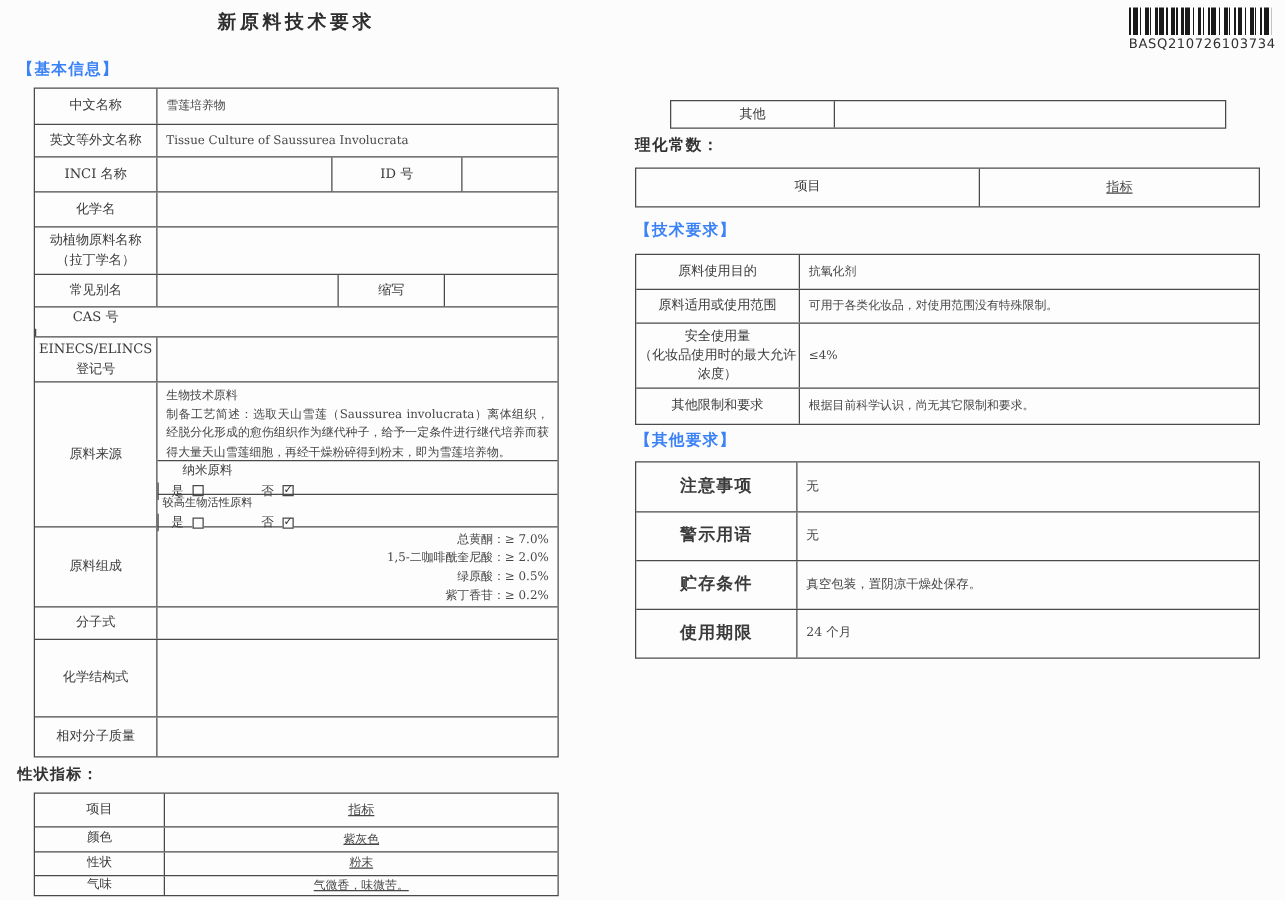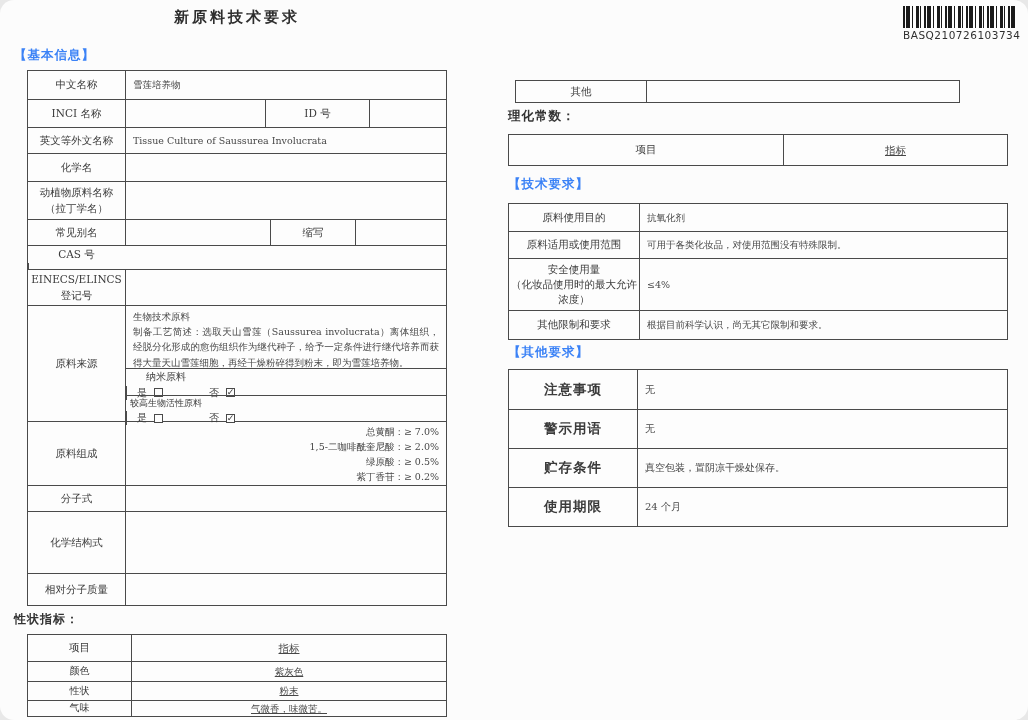--- a/index.html
+++ b/index.html
@@ -1,20 +1,20 @@
 <!DOCTYPE html>
 <html><head>
 <meta charset="utf-8">
 <style>
   * { margin:0; padding:0; box-sizing:border-box; }
   html,body { background:#e8e8e8; }
   .page {
     position:relative; width:1028px; height:720px; background:#fcfcfc;
     font-family:"DejaVu Serif","Liberation Serif",serif; color:#3b3b3b;
-    overflow:hidden; margin:0 auto;border-radius:14px;
+    overflow:hidden; margin:0 auto;
   }
   .doc-title {
     position:absolute; left:27px; top:8px; width:420px; text-align:center;
     font-size:15px; font-weight:bold; letter-spacing:3px; color:#2e2e2e;
   }
   .sec-head { position:absolute; font-size:12.5px; font-weight:bold; color:#3b82f6; letter-spacing:1px; }
   .sub-head { position:absolute; font-size:12px; font-weight:bold; color:#333; letter-spacing:1px; }
 
   .tbl { position:absolute; border:1px solid #4a4a4a; background:#fdfdfd; }
   .row { display:flex; align-items:stretch; }
@@ -78,30 +78,30 @@
 
   <div class="sec-head" style="left:14px; top:47px;">【基本信息】</div>
 
   <div class="tbl" style="left:27px; top:70px; width:420px;">
 
     <div class="row" style="height:28px;">
       <div class="c lab" style="width:97px;">中文名称</div>
       <div class="c val">雪莲培养物</div>
     </div>
 
+    <div class="row" style="height:26px;">
+      <div class="c lab" style="width:97px;">英文等外文名称</div>
+      <div class="c val">Tissue Culture of Saussurea Involucrata</div>
+    </div>
+
     <div class="row" style="height:28px;">
       <div class="c lab" style="width:97px;">INCI 名称</div>
       <div class="c val" style="flex:none; width:140px;"></div>
       <div class="c lab" style="width:104px;">ID 号</div>
       <div class="c val"></div>
-    </div>
-
-    <div class="row" style="height:26px;">
-      <div class="c lab" style="width:97px;">英文等外文名称</div>
-      <div class="c val">Tissue Culture of Saussurea Involucrata</div>
     </div>
 
     <div class="row" style="height:28px;">
       <div class="c lab" style="width:97px;">化学名</div>
       <div class="c val"></div>
     </div>
 
     <div class="row" style="height:38px;">
       <div class="c lab" style="width:97px; flex-direction:column;">
         <span>动植物原料名称</span>
@@ -199,21 +199,21 @@
     <div class="row" style="height:19px;">
       <div class="c lab" style="width:103px; font-size:10px;">性状</div>
       <div class="c val val-center">粉末</div>
     </div>
     <div class="row" style="height:16px;">
       <div class="c lab" style="width:103px; font-size:10px;">气味</div>
       <div class="c val val-center">气微香，味微苦。</div>
     </div>
   </div>
 
-  <div class="tbl" style="left:515px; top:80px; width:445px;">
+  <div class="tbl" style="left:536px; top:80px; width:445px;">
     <div class="row" style="height:21px;">
       <div class="c lab" style="width:130px;">其他</div>
       <div class="c val"></div>
     </div>
   </div>
 
   <div class="sub-head" style="left:508px; top:108px; font-size:12.5px;">理化常数：</div>
 
   <div class="tbl" style="left:508px; top:134px; width:500px;">
     <div class="row" style="height:30px;">

